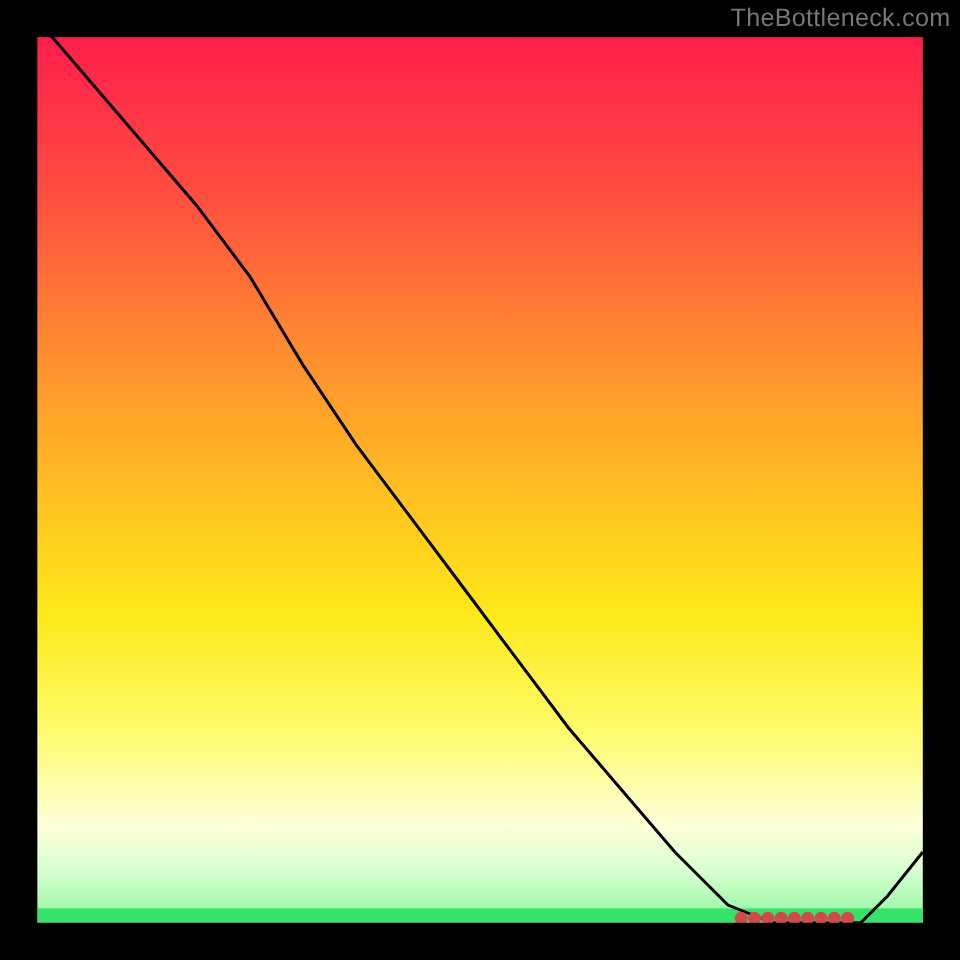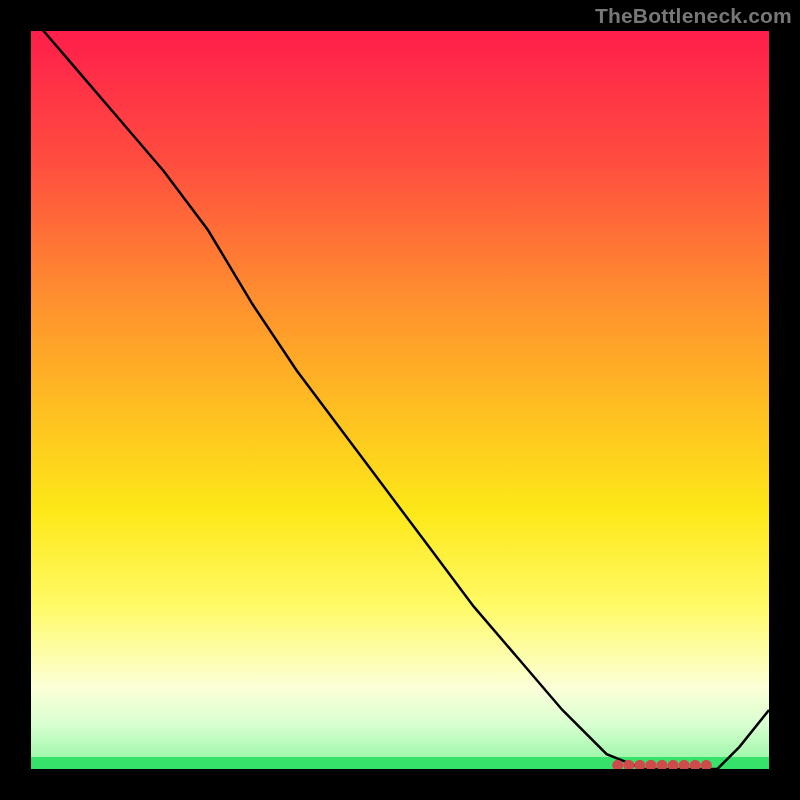--- a/index.html
+++ b/index.html
@@ -11,21 +11,21 @@
     position: relative;
     font-family: Arial, Helvetica, sans-serif;
     overflow: hidden;
   }
   .watermark {
     position: absolute;
     top: 4px;
     right: 8px;
     color: #777;
     font-size: 21px;
-    font-weight: 700;
+    font-weight: 400;
     letter-spacing: 0.2px;
     z-index: 10;
   }
   .plot-area {
     position: absolute;
     left: 31px;
     top: 31px;
     width: 738px;
     height: 738px;
     

